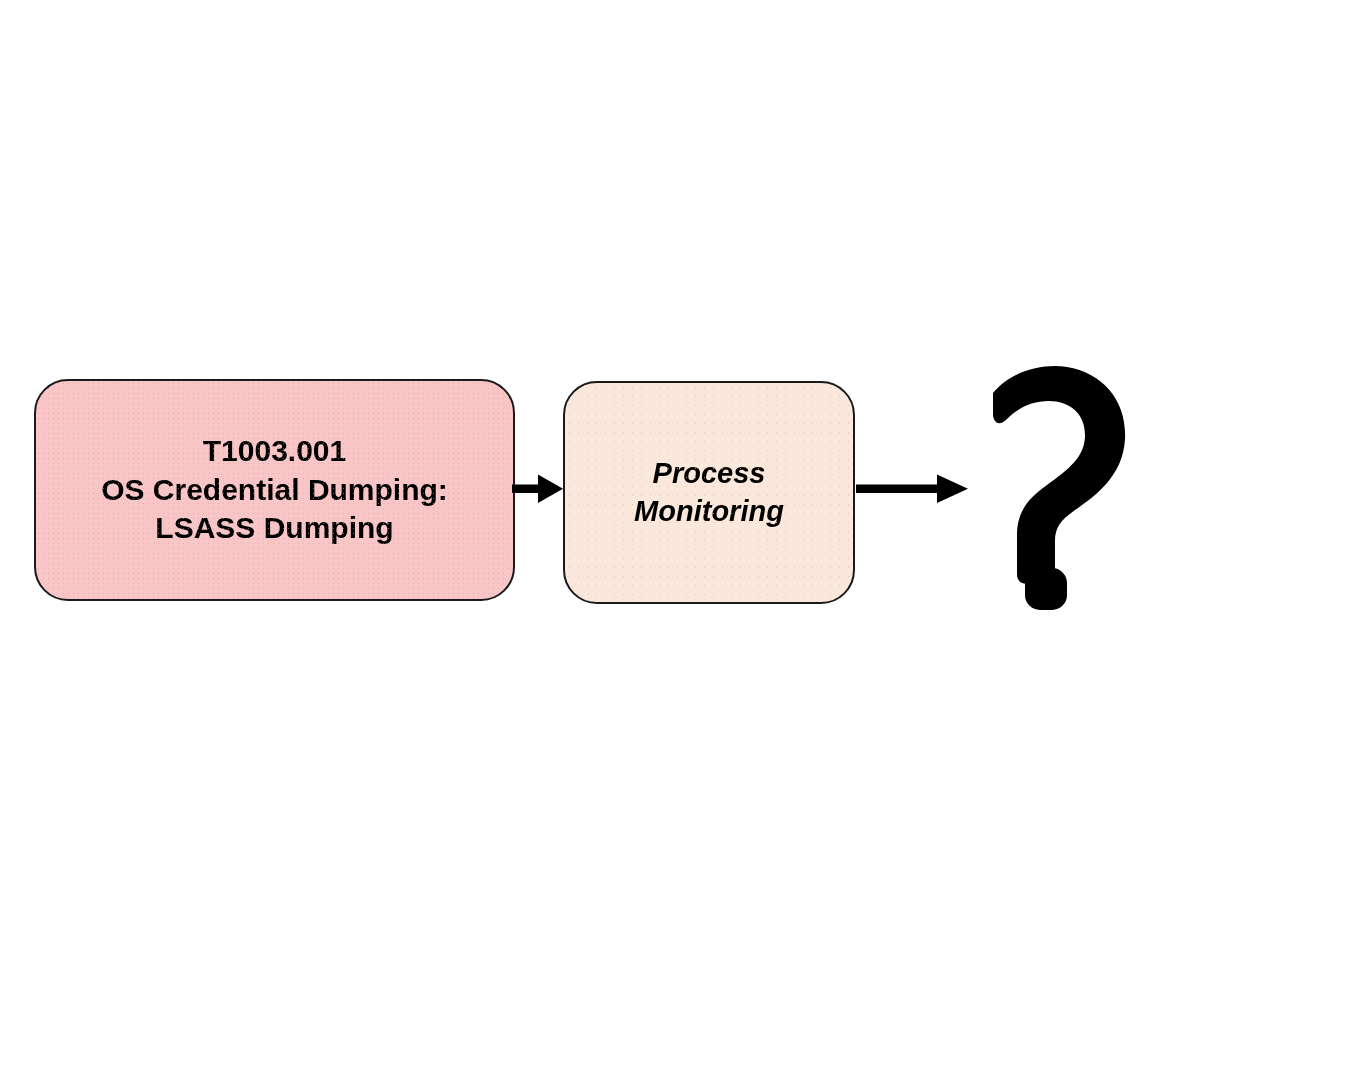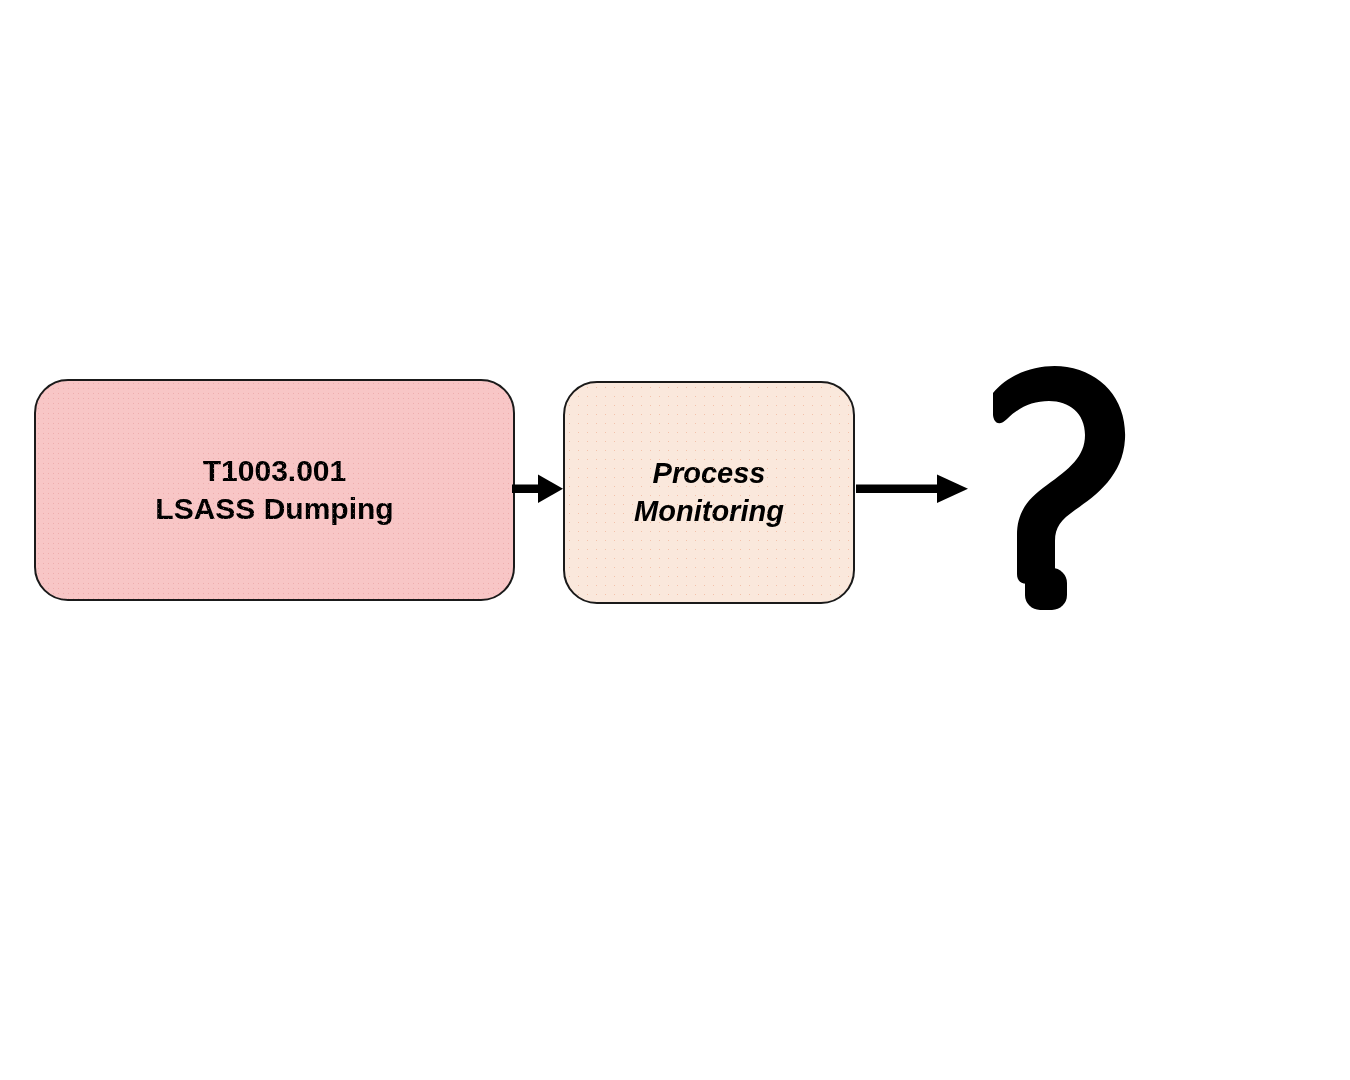--- a/index.html
+++ b/index.html
@@ -95,20 +95,21 @@
   }
   #unknown-marker svg { display: block; }
 </style>
 </head>
 <body>
 
 <div id="canvas">
 
   <div id="node-technique" class="node">
     <span class="line">T1003.001</span>
+    <span class="line">OS Credential Dumping:</span>
     <span class="line">LSASS Dumping</span>
   </div>
 
   <svg class="arrow" style="left:512px; top:472px;" width="54" height="33" viewBox="0 0 54 33" aria-hidden="true">
     <rect x="0" y="12.5" width="29" height="8.5" fill="#000000"></rect>
     <polygon points="26,2.5 51,16.75 26,31" fill="#000000"></polygon>
   </svg>
 
   <div id="node-datasource" class="node">
     <span class="line">Process</span>

